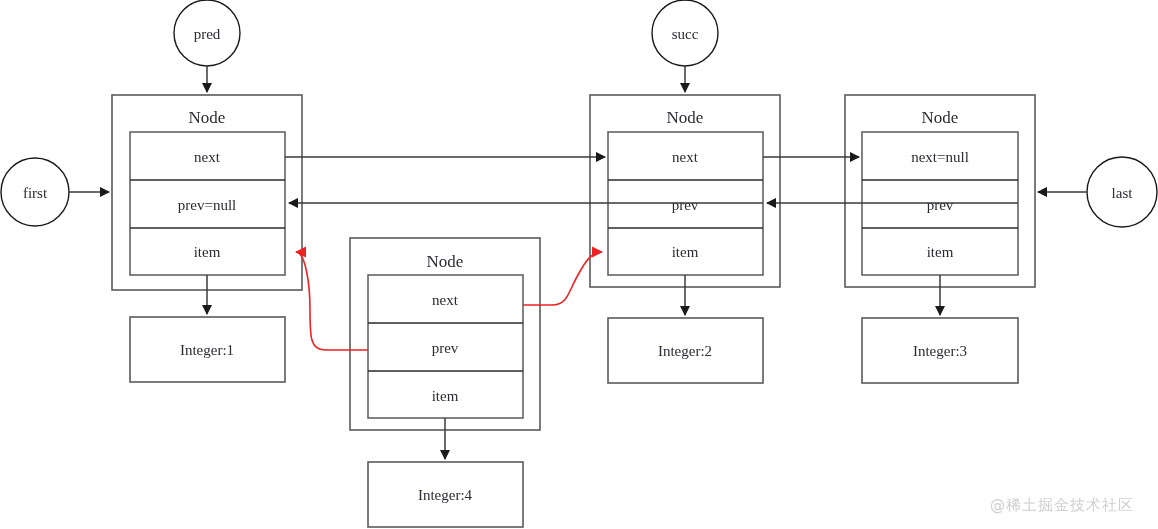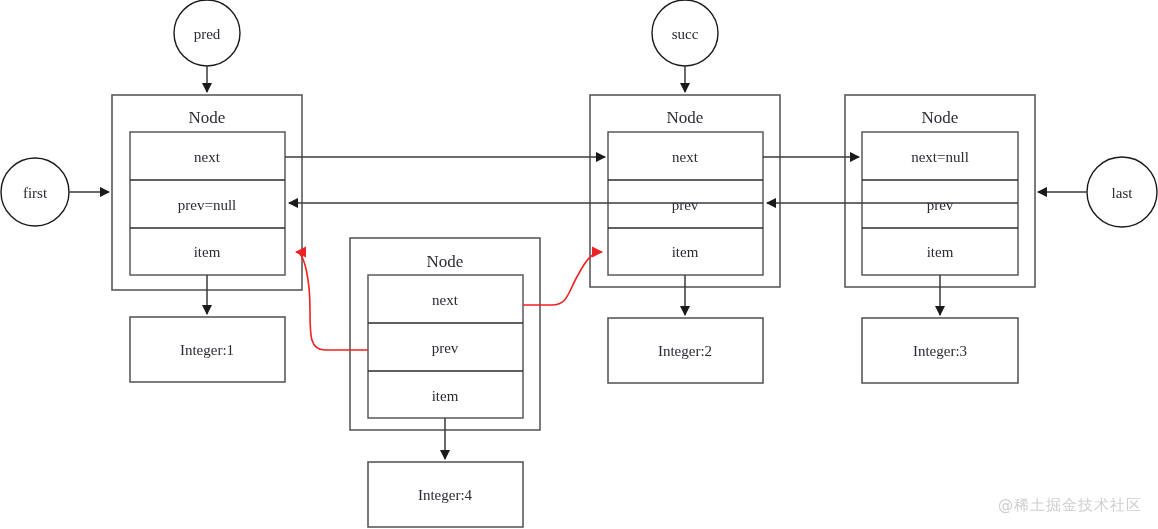--- a/index.html
+++ b/index.html
@@ -67,21 +67,21 @@
     stroke: #3a3a3a;
     stroke-width: 1.5;
   }
   .link-red {
     fill: none;
     stroke: #ee2222;
     stroke-width: 1.6;
   }
   .watermark {
     position: absolute;
-    right: 16px;
+    right: 24px;
     bottom: 14px;
     color: #cfcfcf;
     font-size: 15px;
     font-family: "DejaVu Sans", sans-serif;
     letter-spacing: 1px;
     user-select: none;
   }
 </style>
 </head>
 <body>

